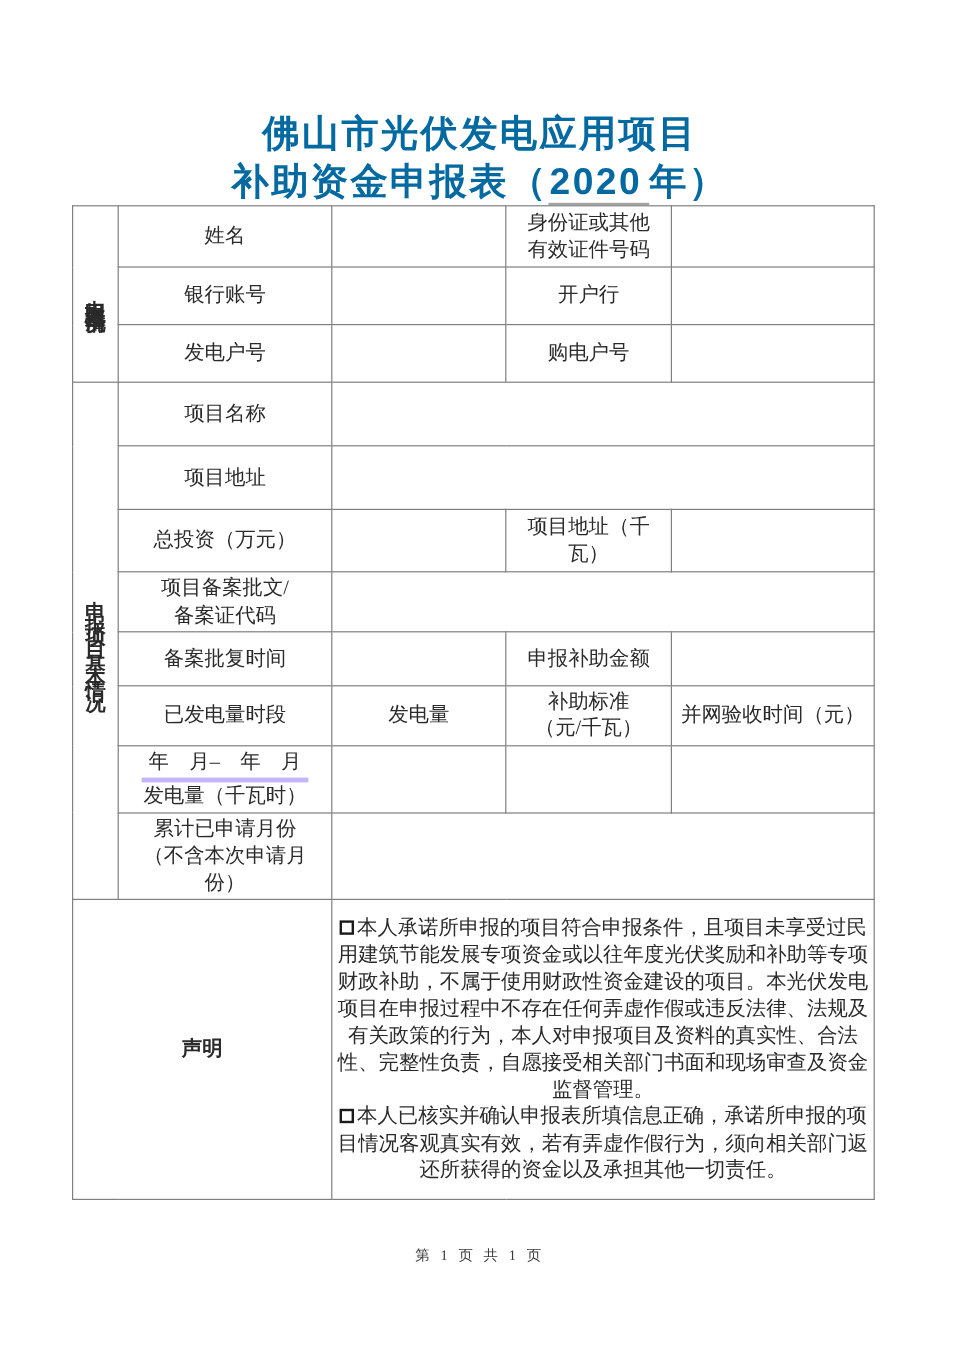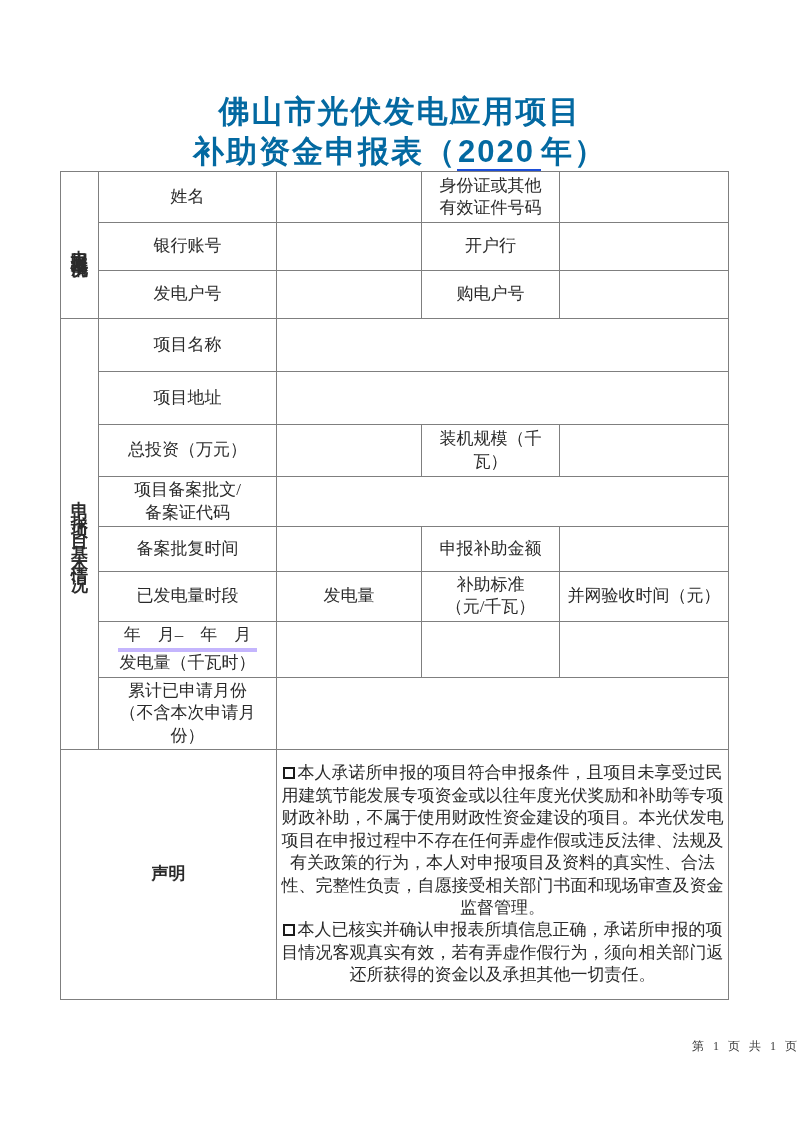--- a/index.html
+++ b/index.html
@@ -18,21 +18,21 @@
     text-align: center;
     font-family: "Liberation Sans", "DejaVu Sans", sans-serif;
     font-weight: 700;
     font-size: 31px;
     line-height: 40px;
     color: #0369a1;
     letter-spacing: 2px;
   }
   .title-year {
     text-decoration: none;
-    border-bottom: 2px solid #1d4ed8;
+    border-bottom: 2px solid #a3a3a3;
     padding: 0 6px 0 1px;
   }
 
   
   table.form {
     position: absolute;
     top: 171px; left: 60px;
     width: 668px;
     border-collapse: collapse;
     table-layout: fixed;
@@ -89,21 +89,21 @@
     width: 12px; height: 12px;
     border: 2px solid #1a1a1a;
     margin-right: 3px;
     vertical-align: -1px;
   }
 
   
   .footer {
     position: absolute;
     top: 1038px; left: 0; width: 100%;
-    text-align: right;
+    text-align: center;
     font-size: 12px;
     letter-spacing: 3px;
     color: #3a3a3a;
   }
 </style>
 </head>
 <body>
 
 <div class="page">
 
@@ -150,21 +150,21 @@
       <td>项目名称</td>
       <td colspan="3"></td>
     </tr>
     <tr style="height:53px;">
       <td>项目地址</td>
       <td colspan="3"></td>
     </tr>
     <tr style="height:52px;">
       <td>总投资（万元）</td>
       <td></td>
-      <td>装机规模（千瓦）</td>
+      <td>项目地址（千瓦）</td>
       <td></td>
     </tr>
     <tr style="height:50px;">
       <td>
         <div>项目备案批文/</div>
         <div>备案证代码</div>
       </td>
       <td colspan="3"></td>
     </tr>
     <tr style="height:45px;">

